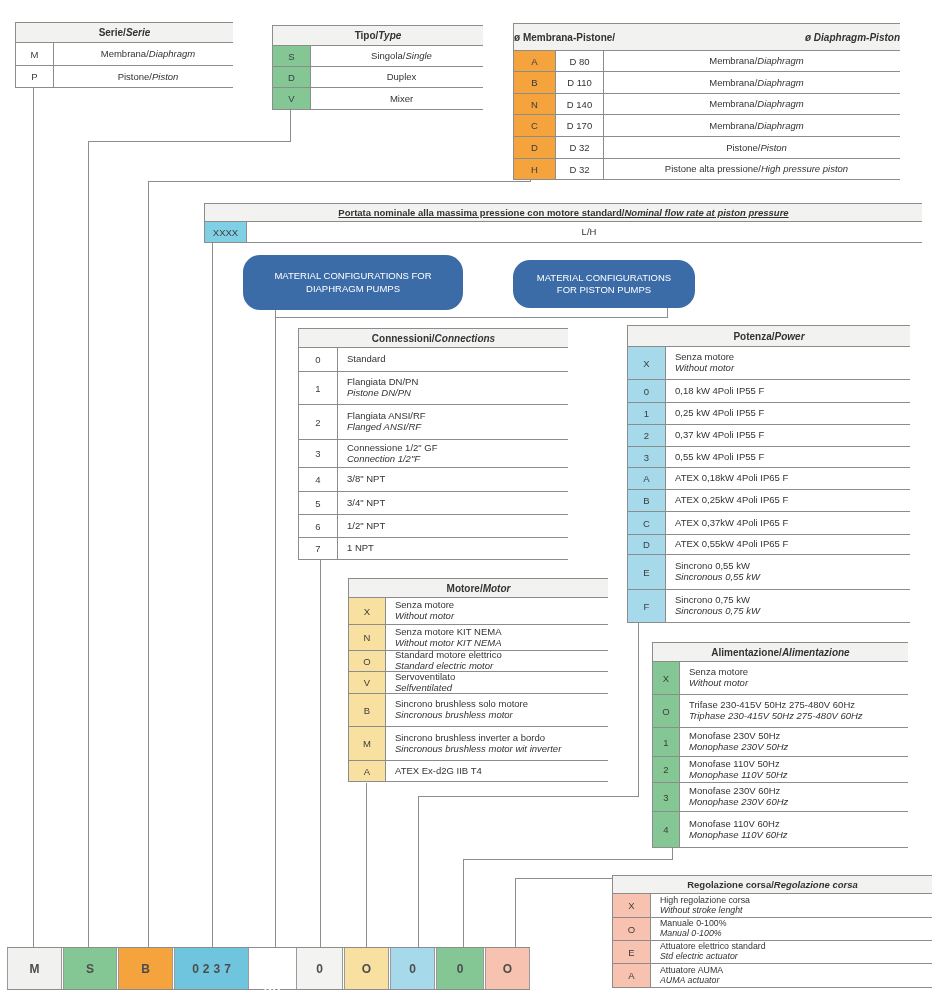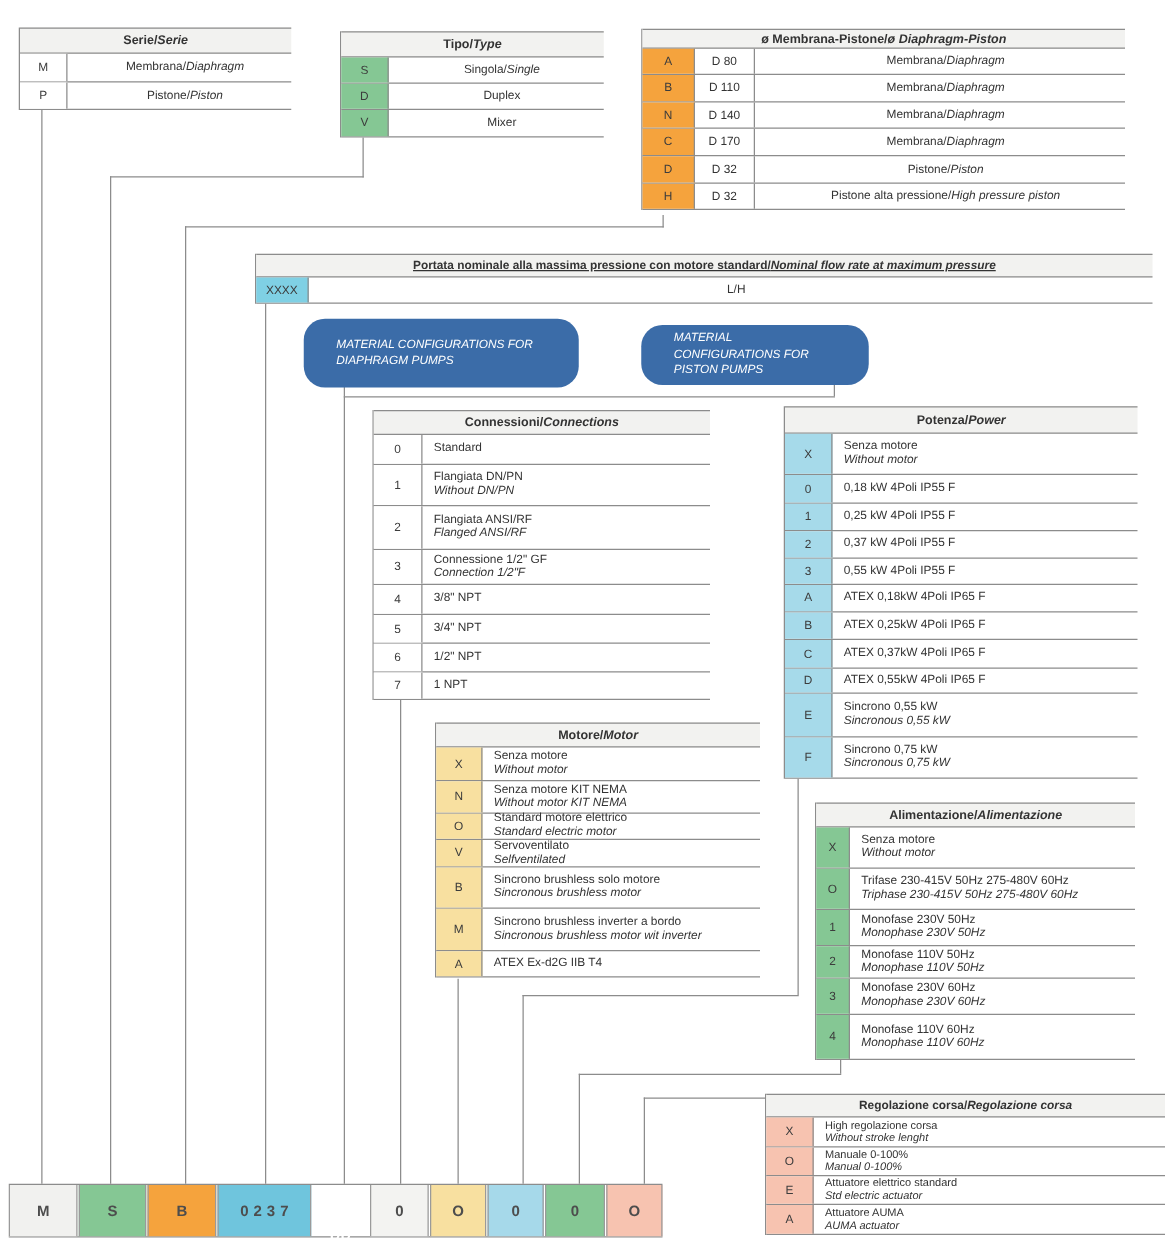--- a/index.html
+++ b/index.html
@@ -34,21 +34,21 @@
   #t-serie .thead { height:21px; }
   #t-serie .code { width:38px; background:#fff; }
   #t-serie .trow:nth-child(1){ height:23px; } #t-serie .trow:nth-child(2){ height:22px; }
 
   #t-tipo { left:272px; top:25px; width:211px; }
   #t-tipo .thead { height:21px; }
   #t-tipo .code { width:38px; background:var(--green); }
   #t-tipo .trow{ height:21px; } #t-tipo .trow:nth-child(3){ height:22px; }
 
   #t-membrana { left:513px; top:23px; width:387px; }
-  #t-membrana .thead { height:16px; }
+  #t-membrana .thead { height:28px;justify-content:space-between; }
   #t-membrana .code { width:42px; background:var(--orange); }
   #t-membrana .size { width:48px; }
   #t-membrana .trow:nth-child(1){height:21px;} #t-membrana .trow:nth-child(2){height:22px;}
   #t-membrana .trow:nth-child(3){height:21px;} #t-membrana .trow:nth-child(4){height:22px;}
   #t-membrana .trow:nth-child(5){height:22px;} #t-membrana .trow:nth-child(6){height:21px;}
 
   #t-portata { left:204px; top:203px; width:718px; }
   #t-portata .thead { height:19px; font-size:9.5px;text-decoration:underline; }
   #t-portata .code { width:42px; background:var(--cyan_light); }
   #t-portata .trow { height:21px; }
@@ -87,22 +87,22 @@
   #t-alimentazione .trow:nth-child(5){height:29px;} #t-alimentazione .trow:nth-child(6){height:36px;}
 
   #t-regolazione { left:612px; top:875px; width:320px; font-size:8.8px; }
   #t-regolazione .thead { height:19px; font-size:9.5px; }
   #t-regolazione .code { width:38px; background:var(--salmon); }
   #t-regolazione .trow:nth-child(1){height:24px;} #t-regolazione .trow:nth-child(2){height:23px;}
   #t-regolazione .trow:nth-child(3){height:23px;} #t-regolazione .trow:nth-child(4){height:24px;}
 
   
   .pill { position:absolute; background:var(--pill_blue); color:#fff; border-radius:17px;
-          display:flex; align-items:center; justify-content:center; 
-          font-style:italic; font-size:9.5px; line-height:1.3; padding:4px 26px; }
+          display:flex; align-items:center; justify-content:center; text-align:center;
+          font-size:9.5px; line-height:1.3; padding:4px 14px; }
   #pill-diaphragm { left:243px; top:255px; width:220px; height:55px; }
   #pill-piston    { left:513px; top:260px; width:182px; height:48px; }
 
   
   .code-row { position:absolute; left:7px; top:947px; height:43px; display:flex; gap:1px;
               border-top:1px solid #8c8c8c; border-bottom:1px solid #8c8c8c; align-items:stretch; }
   .codecell { display:flex; align-items:center; justify-content:center; font-size:12px;
               font-weight:bold; color:#4d4d4d; border-left:1px solid #9a9a9a; border-right:1px solid #9a9a9a; }
   .codecell:nth-child(1){ width:55px; } .codecell:nth-child(2){ width:54px; }
   .codecell:nth-child(3){ width:55px; } .codecell:nth-child(4){ width:75px; letter-spacing:4px; padding-left:4px; }
@@ -245,21 +245,21 @@
             <span class="d1">Pistone alta pressione/</span>
             <span class="d2">High pressure piston</span>
           </span>
       </div>
       </div>
   </div>
 
   <div class="tbl inline" id="t-portata">
     <div class="thead">
         <span class="ti">Portata nominale alla massima pressione con motore standard/ </span>
-        <span class="te">Nominal flow rate at maximum pressure</span>
+        <span class="te">Nominal flow rate at piston pressure</span>
       </div>
     <div class="trow">
       <span class="code">XXXX</span>
       <span class="desc">
           <span class="d1">L/H</span>
         </span>
     </div>
   </div>
 
   <div class="pill" id="pill-diaphragm">
@@ -279,21 +279,21 @@
     <div class="trow">
         <span class="code">0</span>
         <span class="desc">
             <span class="d1">Standard</span>
           </span>
       </div>
         <div class="trow">
         <span class="code">1</span>
         <span class="desc">
             <span class="d1">Flangiata DN/PN</span>
-            <span class="d2">Without DN/PN</span>
+            <span class="d2">Pistone DN/PN</span>
           </span>
       </div>
         <div class="trow">
         <span class="code">2</span>
         <span class="desc">
             <span class="d1">Flangiata ANSI/RF</span>
             <span class="d2">Flanged ANSI/RF</span>
           </span>
       </div>
         <div class="trow">

